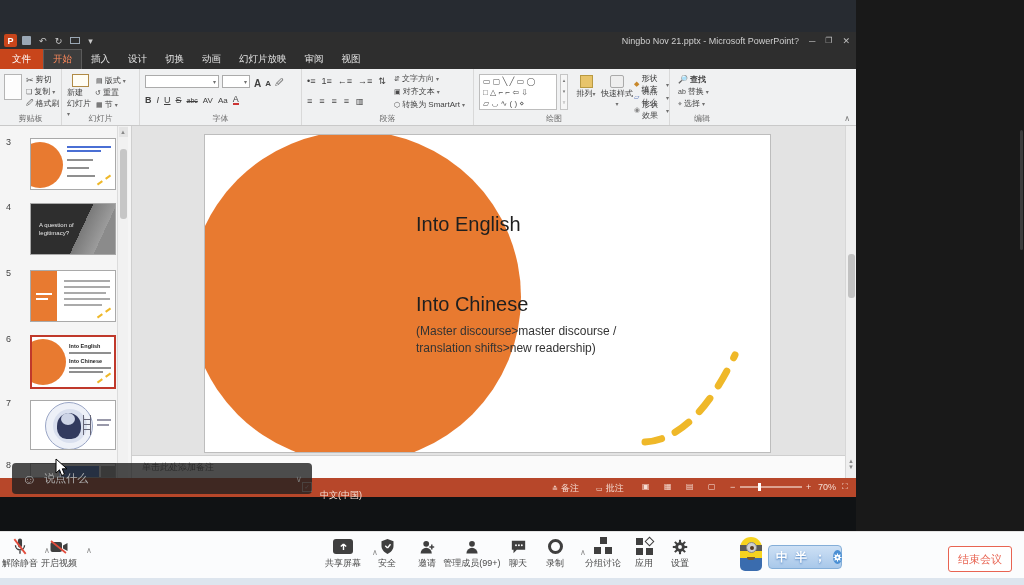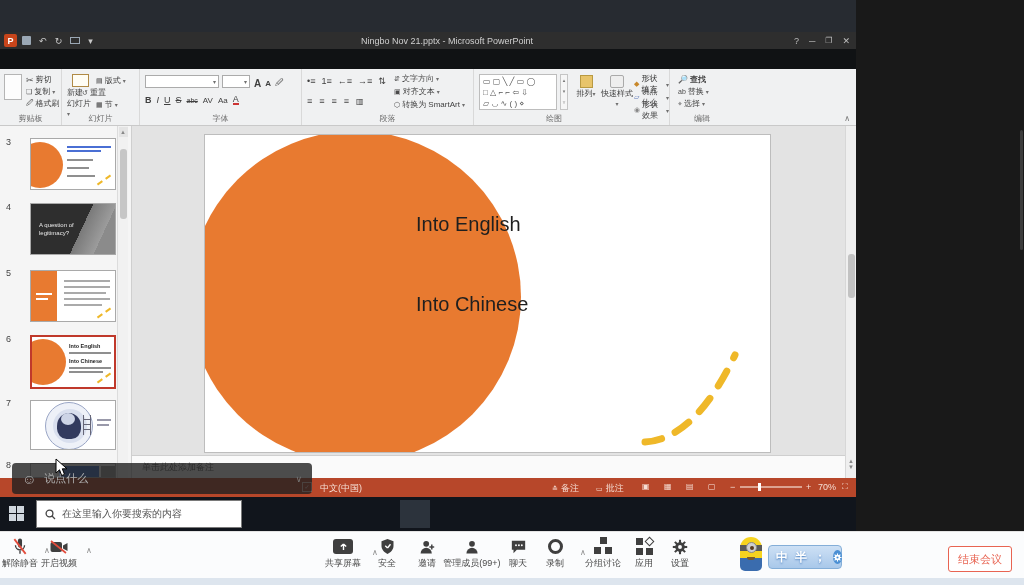--- a/index.html
+++ b/index.html
@@ -47,29 +47,40 @@
       <span class="qat-ico">
           <span style="width:9px;height:9px;background:#9aa7b4;display:inline-block;border-radius:1px"></span>
         </span>
       <span class="qat-ico">↶</span>
       <span class="qat-ico">↻</span>
       <span class="qat-ico">
           <span style="width:10px;height:7px;border:1px solid #9aa7b4;display:inline-block"></span>
         </span>
       <span class="qat-ico">▾</span>
     </div>
-    <div style="flex:1;text-align:center;color:#cfcfcf">Ningbo Nov 21.pptx - Microsoft PowerPoint</div>
+    <div style="flex:1;text-align:right;color:#cfcfcf">Ningbo Nov 21.pptx - Microsoft PowerPoint</div>
     <div class="fx" style="gap:10px;margin-right:6px;color:#bdbdbd">
       <span>?</span>
       <span>─</span>
       <span style="font-size:8px">❐</span>
       <span>✕</span>
     </div>
   </div>
 
+  <div class="a ppt-dark fx" style="left:0;top:49px;width:856px;height:20px">
+    <div style="background:#C8451B;color:#fff;font-size:9.5px;height:100%;display:flex;align-items:center;padding:0 12px">文件</div>
+    <div class="tab active">开始</div>
+    <div class="tab">插入</div>
+    <div class="tab">设计</div>
+    <div class="tab">切换</div>
+    <div class="tab">动画</div>
+    <div class="tab">幻灯片放映</div>
+    <div class="tab">审阅</div>
+    <div class="tab">视图</div>
+  </div>
 
   <div class="a" style="left:0;top:69px;width:856px;height:57px;background:#f0f1f2;border-bottom:1px solid #c9c9c9;display:flex">
 
     <div class="rgroup" style="width:62px">
       <div class="a" style="left:4px;top:5px;width:18px;height:26px;border:1px solid #b5b5b5;background:#fdfdfd"></div>
       <div class="a rsm" style="left:26px;top:5px">
           <span class="glyph">✂</span>
           <span>剪切</span>
         </div>
       <div class="a rsm" style="left:26px;top:17px">
@@ -87,21 +98,21 @@
     <div class="rgroup" style="width:78px">
       <div class="a" style="left:5px;top:5px;width:26px;text-align:left">
         <div style="width:17px;height:13px;border:1px solid #b08a45;background:#fffdf4;margin:0 auto"></div>
         <div style="font-size:8px;color:#3f3f3f"><span>新建</span><br><span>幻灯片</span><span class="dd">▾</span></div>
       </div>
       <div class="a rsm" style="left:34px;top:6px">
           <span class="glyph" style="font-size:7px">▤</span>
           <span>版式</span>
           <span class="dd">▾</span>
         </div>
-      <div class="a rsm" style="left:20px;top:18px">
+      <div class="a rsm" style="left:33px;top:18px">
           <span class="glyph" style="font-size:7px">↺</span>
           <span>重置</span>
         </div>
       <div class="a rsm" style="left:34px;top:30px">
           <span class="glyph" style="font-size:7px">▦</span>
           <span>节</span>
           <span class="dd">▾</span>
         </div>
       <div class="glabel">幻灯片</div>
     </div>
@@ -279,40 +290,41 @@
     <div class="a" style="left:117px;top:0;width:11px;height:352px;background:#f1f1f1;border-left:1px solid #dcdcdc">
       <div style="width:9px;height:10px;margin:1px auto;background:#e4e4e4;color:#888;font-size:6px;text-align:center;line-height:10px">▲</div>
       <div style="width:7px;height:70px;margin:12px auto 0;background:#c6c6c6;border-radius:3px"></div>
     </div>
   </div>
 
   <div class="a" style="left:205px;top:135px;width:565px;height:317px;background:#fff;overflow:hidden;box-shadow:0 0 0 1px #bdbdbd">
     <div class="a" style="left:-16px;top:-4px;width:332px;height:332px;border-radius:50%;background:#E87A30"></div>
     <div class="a" style="left:211px;top:78px;font-size:20px;color:#1f1f1f">Into English</div>
     <div class="a" style="left:211px;top:158px;font-size:20px;color:#1f1f1f">Into Chinese</div>
+    <div class="a" style="left:211px;top:188px;width:255px;font-size:12px;color:#333;line-height:1.45">(Master discourse&gt;master discourse / translation shifts&gt;new readership)</div>
     <svg class="a" style="left:428px;top:210px" width="120" height="105" viewBox="0 0 120 105">
       <path d="M12,97 Q62,94 102,10" fill="none" stroke="#EFB829" stroke-width="7" stroke-linecap="round" stroke-dasharray="17 15"></path>
     </svg>
   </div>
 
   <div class="a" style="left:347px;top:456px;width:15px;height:10px;background:#ededed;border:1px solid #bdbdbd;font-size:6px;color:#777;text-align:center;line-height:8px">▾</div>
 
   <div class="a fx" style="left:132px;top:455px;width:713px;height:23px;background:#fafafa;border-top:1px solid #cfcfcf;font-size:9px;color:#555;padding-left:10px">
     <span>单击此处添加备注</span>
   </div>
 
   <div class="a" style="left:845px;top:126px;width:11px;height:352px;background:#efefef;border-left:1px solid #d7d7d7">
     <div style="width:7px;height:44px;margin:128px auto 0;background:#c2c2c2;border-radius:3px"></div>
     <div style="text-align:center;font-size:6px;color:#888;margin-top:160px">▲</div>
     <div style="text-align:center;font-size:6px;color:#888">▼</div>
   </div>
 
   <div class="a fx" style="left:0;top:478px;width:856px;height:19px;background:#B7472A;color:#f6ded4;font-size:9px">
     <span class="a" style="left:302px;width:10px;height:10px;border:1px solid #f0c9b8;font-size:6px;text-align:center;line-height:9px;top:4px">✓</span>
-    <span class="a" style="left:320px;top:4px">中文(中国)</span>
+    <span class="a" style="left:320px;top:11px">中文(中国)</span>
     <span class="a fx" style="left:552px;top:4px;gap:3px">
         <span style="font-size:7px">≛</span>
         <span>备注</span>
       </span>
     <span class="a fx" style="left:596px;top:4px;gap:3px">
         <span style="font-size:7px">▭</span>
         <span>批注</span>
       </span>
     <span class="a" style="left:642px;top:4px;font-size:8px">▣</span>
     <span class="a" style="left:664px;top:4px;font-size:8px">▦</span>
@@ -320,38 +332,20 @@
     <span class="a" style="left:708px;top:4px;font-size:8px">▢</span>
     <span class="a" style="left:730px;top:4px">−</span>
     <div class="a" style="left:740px;top:8px;width:62px;height:2px;background:#dca390">
       <div style="position:absolute;left:18px;top:-3px;width:3px;height:8px;background:#fff"></div>
     </div>
     <span class="a" style="left:806px;top:4px">+</span>
     <span class="a" style="left:818px;top:4px">70%</span>
     <span class="a" style="left:842px;top:4px;font-size:8px">⛶</span>
   </div>
 
-  <div class="a" style="left:0;top:497px;width:856px;height:34px;background:#11151c">
-    <div class="a" style="left:9px;top:9px;width:15px;height:15px;display:grid;grid-template-columns:7px 7px;gap:1px">
-      <span style="background:#cfd6dd"></span>
-        <span style="background:#cfd6dd"></span>
-        <span style="background:#cfd6dd"></span>
-        <span style="background:#cfd6dd"></span>
-    </div>
-    <div class="a fx" style="left:36px;top:3px;width:206px;height:28px;background:#fff;border:1px solid #7a7a7a;gap:6px;padding-left:8px">
-      <svg width="11" height="11" viewBox="0 0 11 11">
-          <circle cx="4.5" cy="4.5" r="3.4" fill="none" stroke="#444" stroke-width="1.3"></circle>
-          <line x1="7" y1="7" x2="10" y2="10" stroke="#444" stroke-width="1.3"></line>
-        </svg>
-      <span style="font-size:10px;color:#555">在这里输入你要搜索的内容</span>
-    </div>
-
-    <div class="a" style="left:400px;top:500px;width:30px;height:28px;background:#2c333c;top:3px"></div>
-
-  </div>
 
   <div class="a fx" style="left:12px;top:463px;width:300px;height:31px;background:rgba(32,32,32,.8);border-radius:4px;z-index:40;gap:8px;padding:0 10px">
     <span style="font-size:14px;color:#b9b9b9">☺</span>
     <span style="font-size:11px;color:#b0b0b0">说点什么</span>
     <span style="margin-left:auto;color:#777;font-size:9px">∨</span>
   </div>
 
   <svg class="a" style="left:55px;top:458px;z-index:60" width="13" height="19" viewBox="0 0 13 19">
     <path d="M1,1 L1,15 L4.5,11.8 L6.7,17.5 L9.5,16.4 L7.3,10.8 L12,10.8 Z" fill="#fff" stroke="#000" stroke-width="1"></path>
   </svg>

